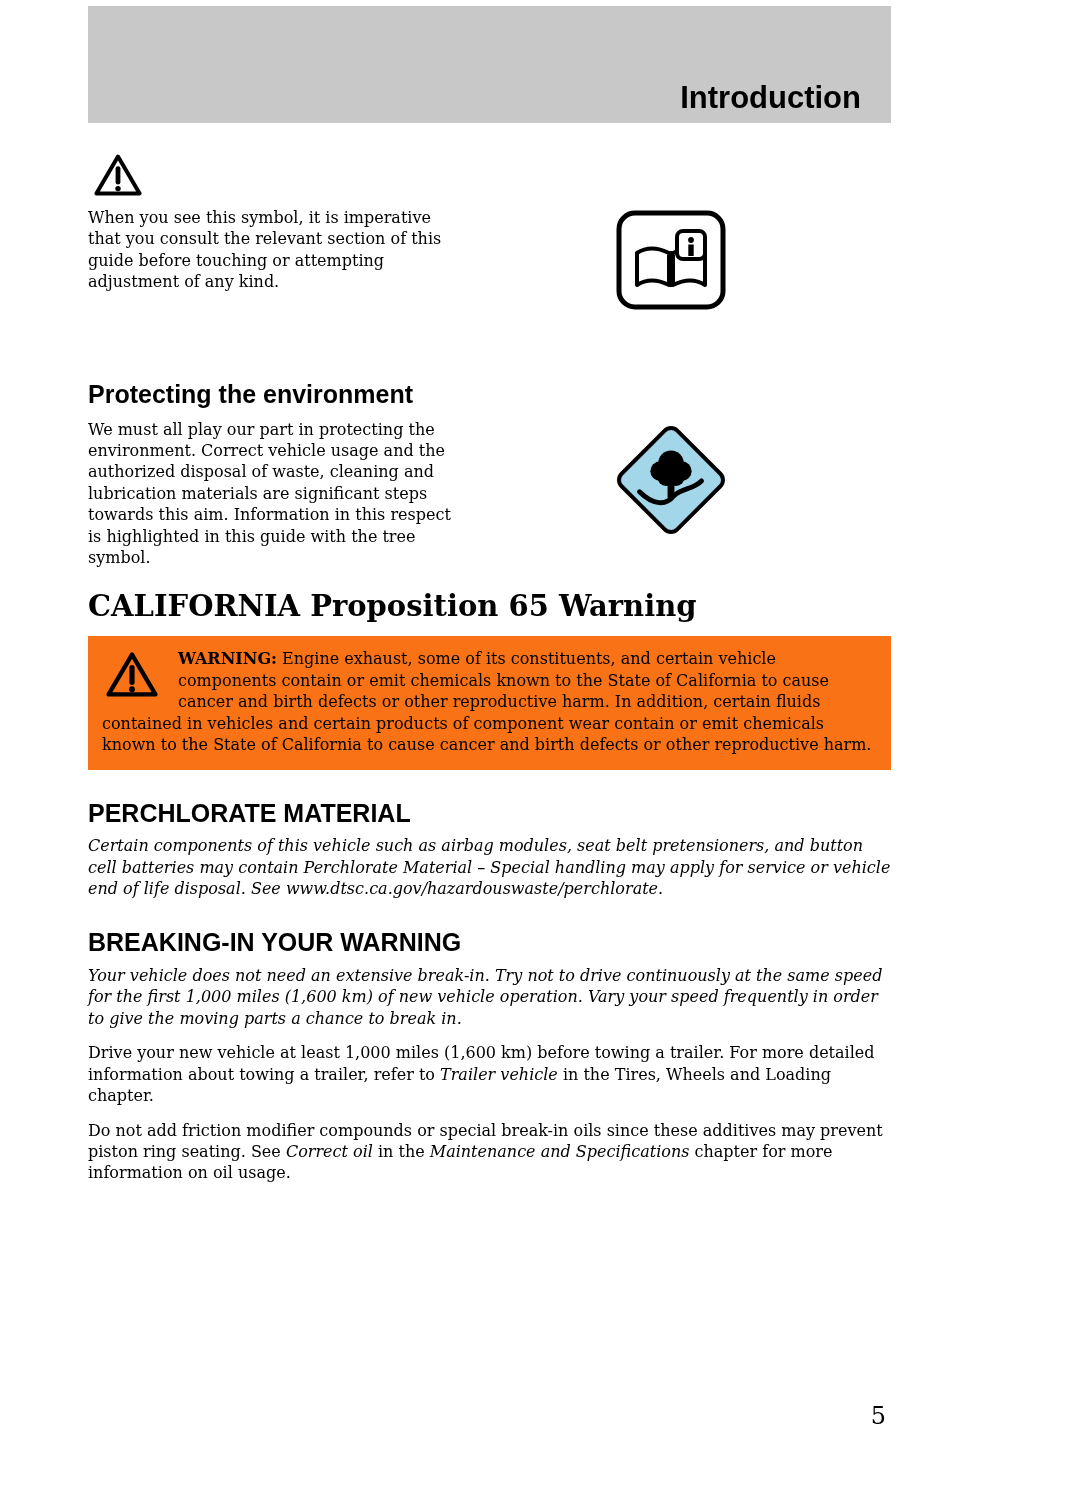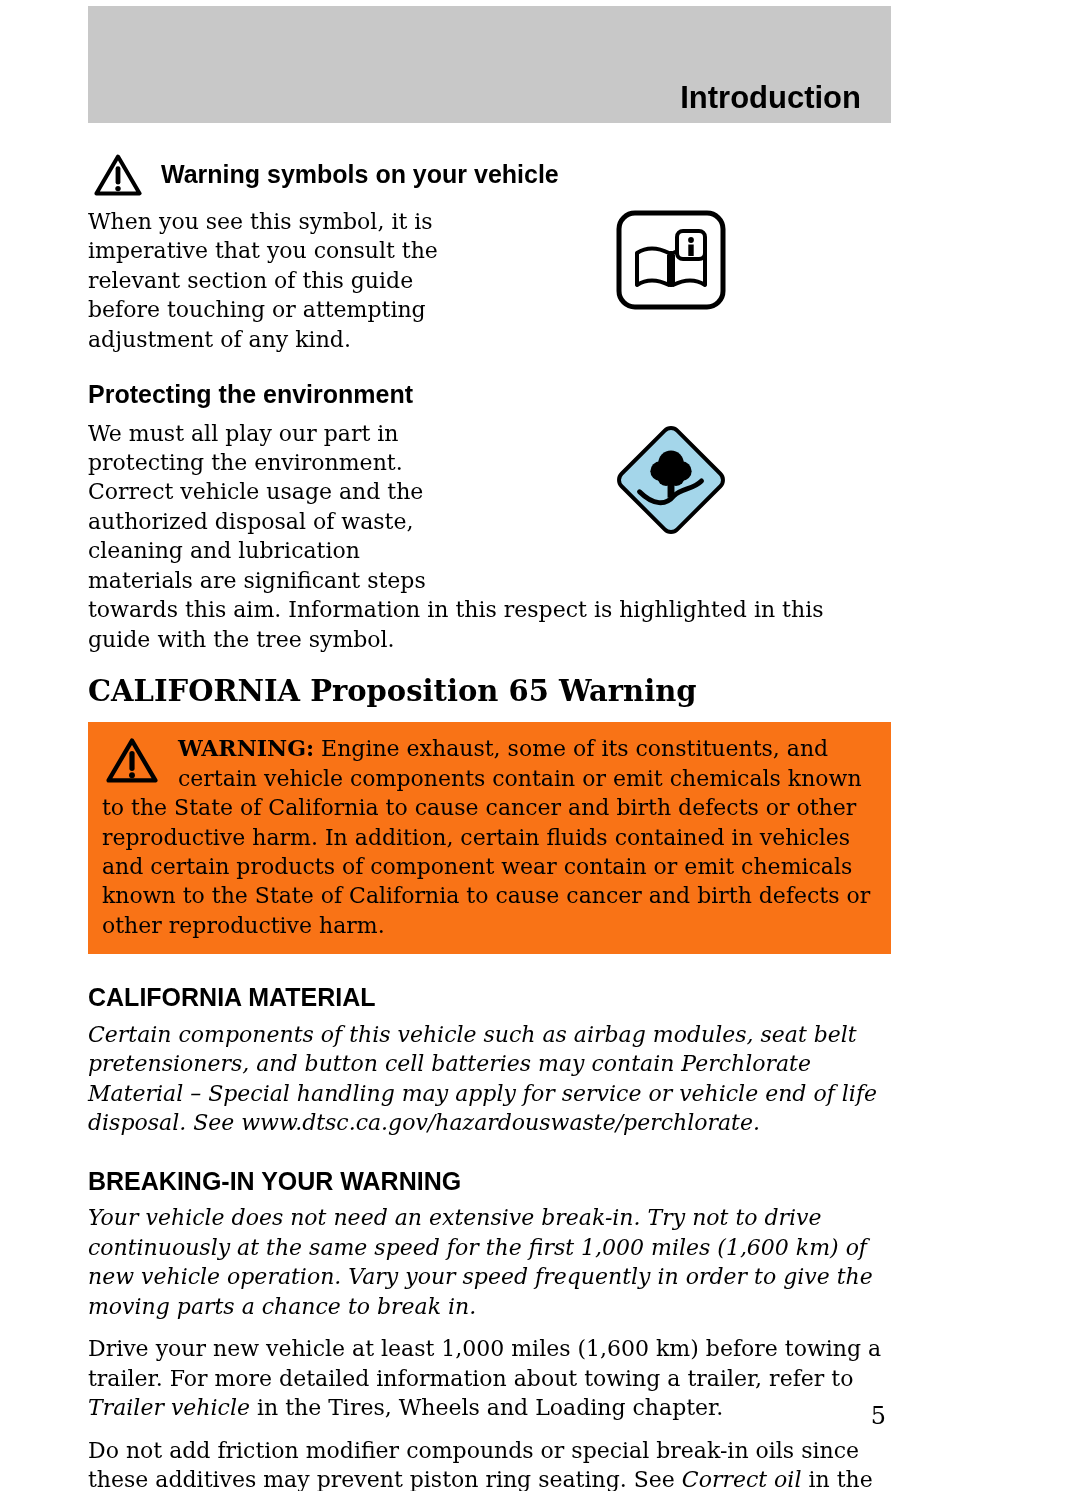--- a/index.html
+++ b/index.html
@@ -6,21 +6,21 @@
   html,body { background:#ffffff; }
   body { width:1075px; font-family:"DejaVu Serif", serif; color:#000; }
   .page { position:relative; width:978px; height:1491px; background:#fff; padding:6px 87px 0 88px; overflow:hidden; }
 
   .header-band { height:117px; background:#c8c8c8; display:flex; align-items:flex-end; justify-content:flex-end; padding:0 30px 10px 0; }
   .header-title { font-family:"Liberation Sans", sans-serif; font-weight:bold; font-size:31px; line-height:1; }
 
   .sans-heading { font-family:"Liberation Sans", sans-serif; font-weight:bold; font-size:25px; line-height:1.1; }
   .serif-heading { font-family:"DejaVu Serif", serif; font-weight:bold; font-size:29px; line-height:1.1; }
 
-  .body-text { font-size:22px; line-height:1.34; text-align:left; }
+  .body-text { font-size:16px; line-height:1.34; text-align:left; }
 
   .heading-row { display:flex; align-items:center; gap:19px; margin:30px 0 0 6px; }
   .para-wrap { margin-top:10px; overflow:visible; }
   .para-wrap::after { content:""; display:block; clear:both; }
 
   .side-float { float:right; width:440px; display:flex; justify-content:center; align-items:flex-start; }
   .book-float { height:152px; padding-top:2px; }
   .tree-float { height:150px; padding-top:0; }
 
   .env-heading { margin-top:22px; }
@@ -50,21 +50,20 @@
 
   <section>
     <div class="heading-row">
       <span class="icon">
         <svg viewBox="0 0 60 54" width="48" height="44" aria-hidden="true">
           <path d="M30 4 L57 50 L3 50 Z" fill="none" stroke="#000" stroke-width="5" stroke-linejoin="round"></path>
           <path d="M30 19 L30 36" stroke="#000" stroke-width="6" stroke-linecap="round"></path>
           <circle cx="30" cy="44" r="3.4" fill="#000"></circle>
         </svg>
       </span>
-      <h2 class="sans-heading">Warning symbols on your vehicle</h2>
     </div>
     <div class="para-wrap">
       <div class="side-float book-float">
         <svg viewBox="0 0 112 102" width="112" height="102" aria-hidden="true">
           <rect x="4" y="4" width="104" height="94" rx="16" fill="#fff" stroke="#000" stroke-width="5"></rect>
           <path d="M22 76 L22 44 Q36 35 54 44 L54 76 Q36 67 22 76 Z" fill="#fff" stroke="#000" stroke-width="4" stroke-linejoin="round"></path>
           <path d="M90 76 L90 44 Q76 35 58 44 L58 76 Q76 67 90 76 Z" fill="#fff" stroke="#000" stroke-width="4" stroke-linejoin="round"></path>
           <line x1="56" y1="42" x2="56" y2="78" stroke="#000" stroke-width="3"></line>
           <rect x="62" y="22" width="28" height="28" rx="6" fill="#fff" stroke="#000" stroke-width="4"></rect>
           <circle cx="76" cy="31" r="2.9" fill="#000"></circle>
@@ -104,21 +103,21 @@
           <path d="M30 4 L57 50 L3 50 Z" fill="none" stroke="#000" stroke-width="5" stroke-linejoin="round"></path>
           <path d="M30 19 L30 36" stroke="#000" stroke-width="6" stroke-linecap="round"></path>
           <circle cx="30" cy="44" r="3.4" fill="#000"></circle>
         </svg>
       </span>
       <p class="body-text"><span class="warn-label">WARNING:</span><span> Engine exhaust, some of its constituents, and certain vehicle components contain or emit chemicals known to the State of California to cause cancer and birth defects or other reproductive harm. In addition, certain fluids contained in vehicles and certain products of component wear contain or emit chemicals known to the State of California to cause cancer and birth defects or other reproductive harm.</span></p>
     </div>
   </section>
 
   <section>
-    <h2 class="sans-heading block-heading">CALIFORNIA MATERIAL</h2>
+    <h2 class="sans-heading block-heading">PERCHLORATE MATERIAL</h2>
     <p class="body-text block-para">Certain components of this vehicle such as airbag modules, seat belt pretensioners, and button cell batteries may contain Perchlorate Material – Special handling may apply for service or vehicle end of life disposal. See www.dtsc.ca.gov/hazardouswaste/perchlorate.</p>
   </section>
 
   <section>
     <h2 class="sans-heading block-heading">BREAKING-IN YOUR WARNING</h2>
     <p class="body-text block-para">Your vehicle does not need an extensive break-in. Try not to drive continuously at the same speed for the first 1,000 miles (1,600 km) of new vehicle operation. Vary your speed frequently in order to give the moving parts a chance to break in.</p>
     <p class="body-text follow-para"><span>Drive your new vehicle at least 1,000 miles (1,600 km) before towing a trailer. For more detailed information about towing a trailer, refer to </span><span style="font-style: italic;">Trailer vehicle</span><span> in the </span><span style=" margin-top: 26px;">Tires, Wheels and Loading</span><span> chapter.</span></p>
     <p class="body-text follow-para"><span>Do not add friction modifier compounds or special break-in oils since these additives may prevent piston ring seating. See </span><span style="font-style: italic;">Correct oil</span><span> in the </span><span style="font-style: italic;">Maintenance and Specifications</span><span> chapter for more information on oil usage.</span></p>
   </section>
 

